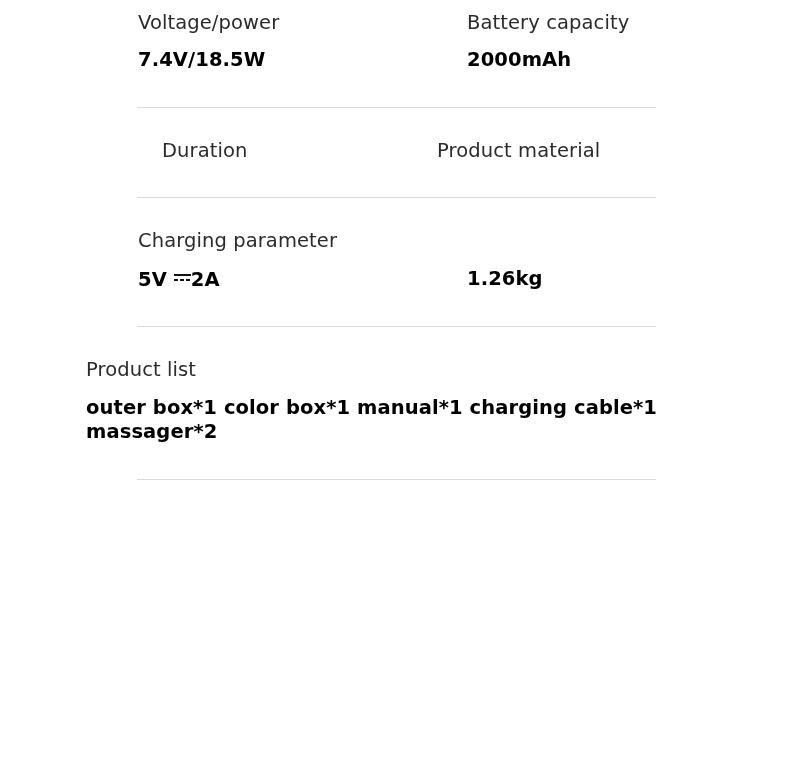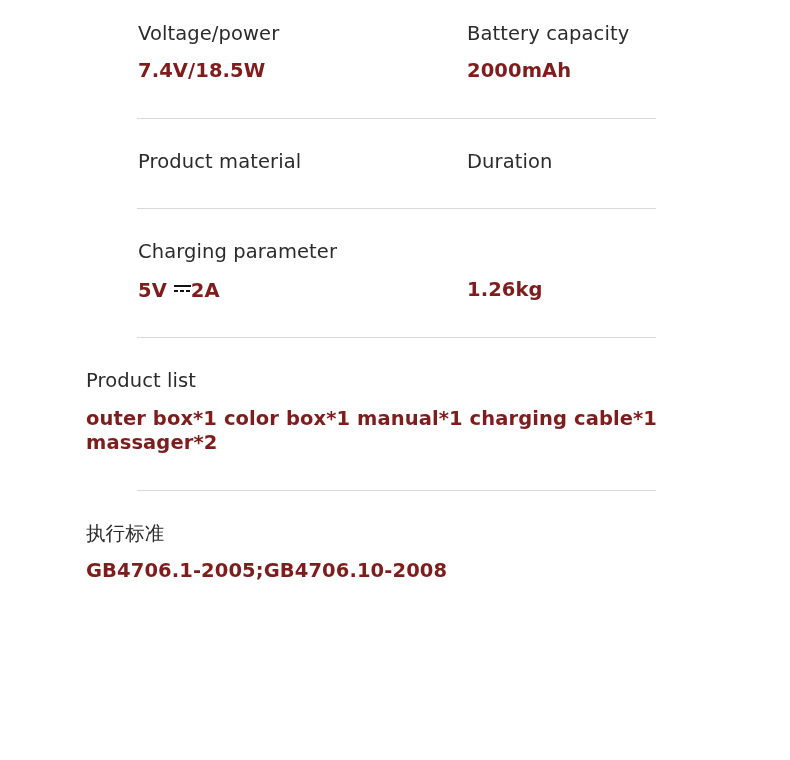--- a/index.html
+++ b/index.html
@@ -16,21 +16,21 @@
   }
   .sheet {
     position: relative;
     width: 790px;
     height: 760px;
     box-sizing: border-box;
   }
   .spec-table {
     position: absolute;
     left: 0;
-    top: 11px;
+    top: 0;
     width: 742px;
   }
   .spec-block {
     padding: 0 0 0 0;
   }
   .row {
     display: flex;
     padding-left: 138px;
     box-sizing: border-box;
   }
@@ -54,21 +54,21 @@
   .label {
     font-size: 19.5px;
     font-weight: 400;
     color: #2b2b2b;
     line-height: 1.25;
     letter-spacing: 0.1px;
   }
   .value {
     font-size: 19.5px;
     font-weight: bold;
-    color: #7f1d1d;
+    color: #000000;
     line-height: 1.25;
     letter-spacing: 0.1px;
   }
   .divider {
     height: 1px;
     background: #d9d9d9;
     margin: 0 auto;
     width: 519px;
     margin-left: 137px;
   }
@@ -140,25 +140,25 @@
           <span class="value">2000mAh</span>
         </div>
       </div>
       <div class="block-gap-after-values"></div>
       <div class="divider"></div>
       <div class="block-gap-after-divider"></div>
     </div>
 
     <div class="spec-block">
       <div class="row labels">
+        <div class="cell second">
+          <span class="label">Duration</span>
+        </div>
         <div class="cell first">
           <span class="label">Product material</span>
-        </div>
-        <div class="cell second">
-          <span class="label">Duration</span>
         </div>
       </div>
       <div class="block-gap-after-values"></div>
       <div class="divider"></div>
       <div class="block-gap-after-divider"></div>
     </div>
 
     <div class="spec-block">
       <div class="row labels">
         <div class="cell first">
@@ -183,23 +183,15 @@
         <span class="label">Product list</span>
       </div>
       <div class="wide-row" style="padding-top:13px;">
         <span class="value">outer box*1  color box*1 manual*1 charging cable*1 massager*2</span>
       </div>
       <div class="block-gap-after-values"></div>
       <div class="divider"></div>
       <div class="block-gap-after-divider"></div>
     </div>
 
-    <div class="spec-block">
-      <div class="wide-row" style="padding-top:11px;">
-        <span class="label">执行标准</span>
-      </div>
-      <div class="wide-row" style="padding-top:13px;">
-        <span class="value">GB4706.1-2005;GB4706.10-2008</span>
-      </div>
-    </div>
 
   </div>
 </div>
 
 </body></html>

